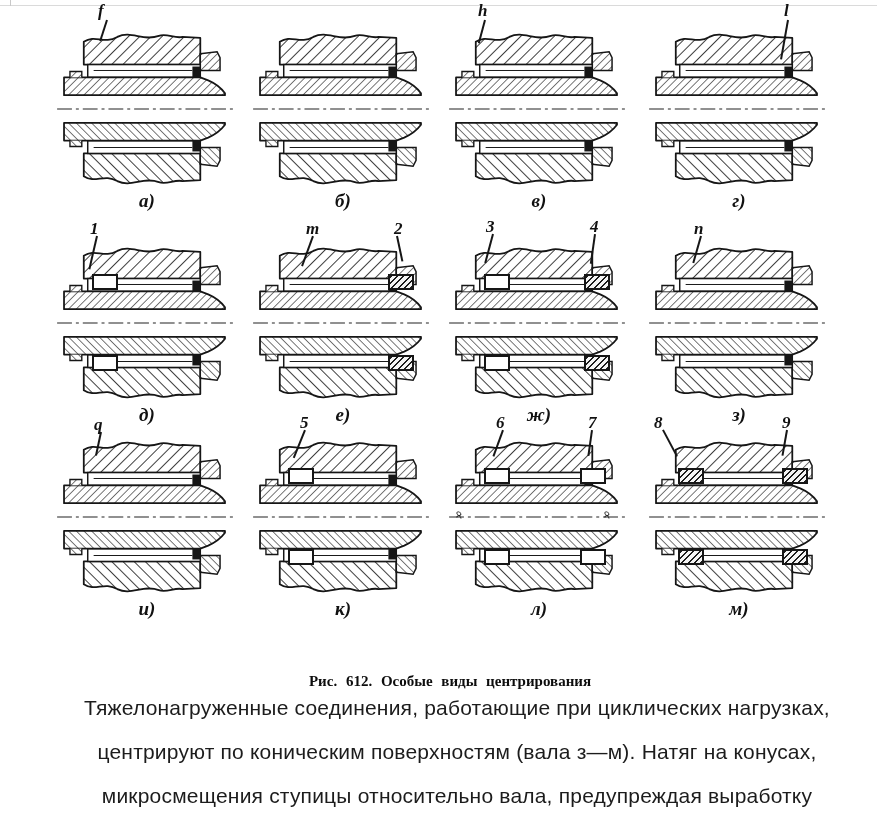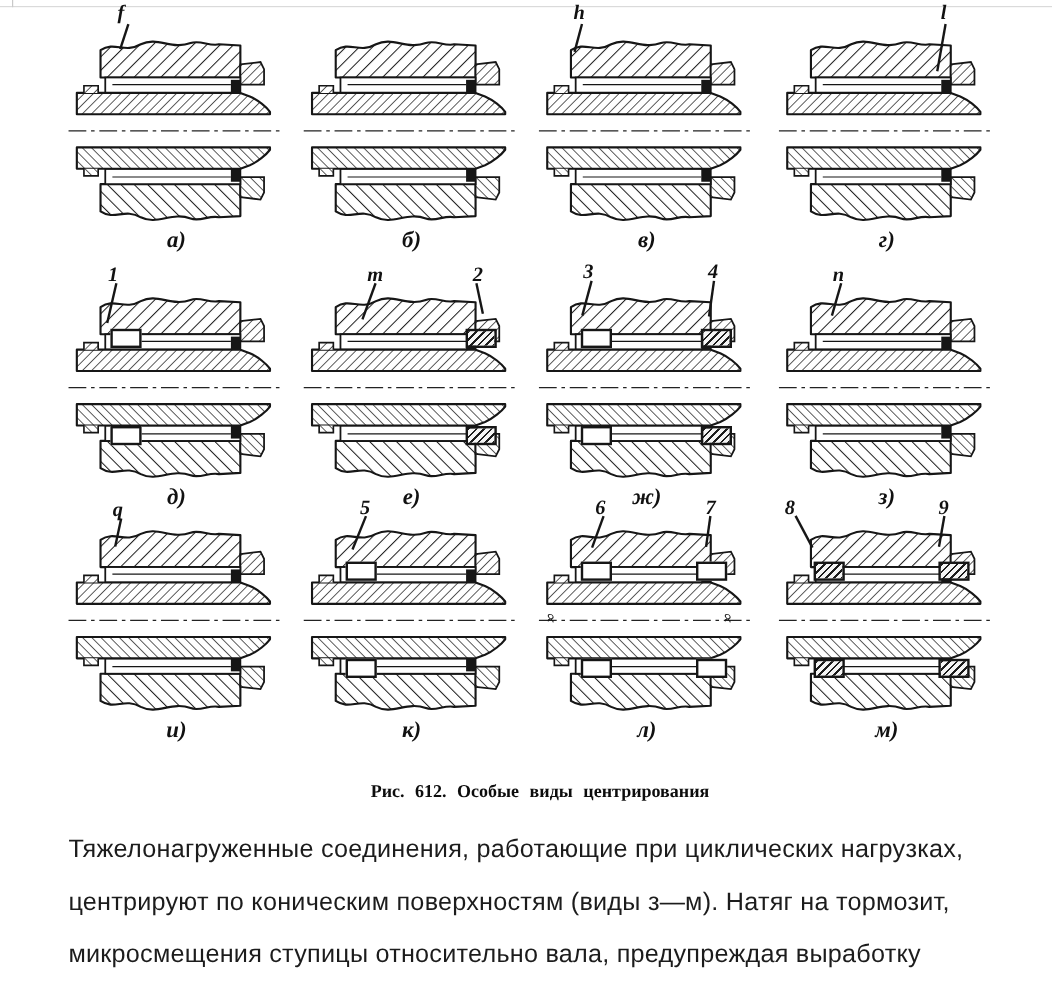--- a/index.html
+++ b/index.html
@@ -24,27 +24,27 @@
        box-sizing:border-box;z-index:3;}
   .key.dark{background:repeating-linear-gradient(135deg,#1c1c1c 0px,#1c1c1c 1.5px,#f4f4f4 1.5px,#f4f4f4 4.5px);}
 
   .alpha{position:absolute;font-family:"Liberation Serif",serif;font-style:italic;font-size:13px;
          color:#161616;transform:rotate(90deg);z-index:5;}
 
   .sublabel{position:absolute;left:0;top:182px;width:100%;text-align:center;
             font-family:"Liberation Serif",serif;font-style:italic;font-weight:bold;
             font-size:19px;color:#111;}
 
-  .caption{position:absolute;left:60px;top:652px;width:780px;text-align:center;
+  .caption{position:absolute;left:60px;top:673px;width:780px;text-align:center;
            font-family:"Liberation Serif",serif;font-weight:bold;font-size:15px;
            color:#0d0d0d;word-spacing:5px;}
 
   .bodytext{position:absolute;left:57px;top:686px;width:800px;font-size:21px;
             line-height:44px;color:#1c1c1c;letter-spacing:0.2px;}
-  .bodyline{white-space:nowrap;}
+  .bodyline{white-space:nowrap;text-align:center;}
 </style>
 </head>
 <body>
 
 <svg width="0" height="0" style="position:absolute" aria-hidden="true">
   <defs>
     <pattern id="hC" patternUnits="userSpaceOnUse" width="8" height="8" patternTransform="rotate(-45)">
       <rect width="8" height="8" fill="#ffffff"></rect>
       <line x1="0" y1="0" x2="8" y2="0" stroke="#1b1b1b" stroke-width="1.7"></line>
     </pattern>
@@ -216,16 +216,16 @@
           </svg>
         <div class="sublabel">м)</div>
       </div>
     </div>
 
     <div class="caption">Рис. 612. Особые виды центрирования</div>
   </div>
 
   <div class="bodytext">
     <div class="bodyline">Тяжелонагруженные соединения, работающие при циклических нагрузках,</div>
-    <div class="bodyline">центрируют по коническим поверхностям (виды з—м). Натяг на тормозит,</div>
+    <div class="bodyline">центрируют по коническим поверхностям (вала з—м). Натяг на конусах,</div>
     <div class="bodyline">микросмещения ступицы относительно вала, предупреждая выработку</div>
   </div>
 </div>
 
 </body></html>

